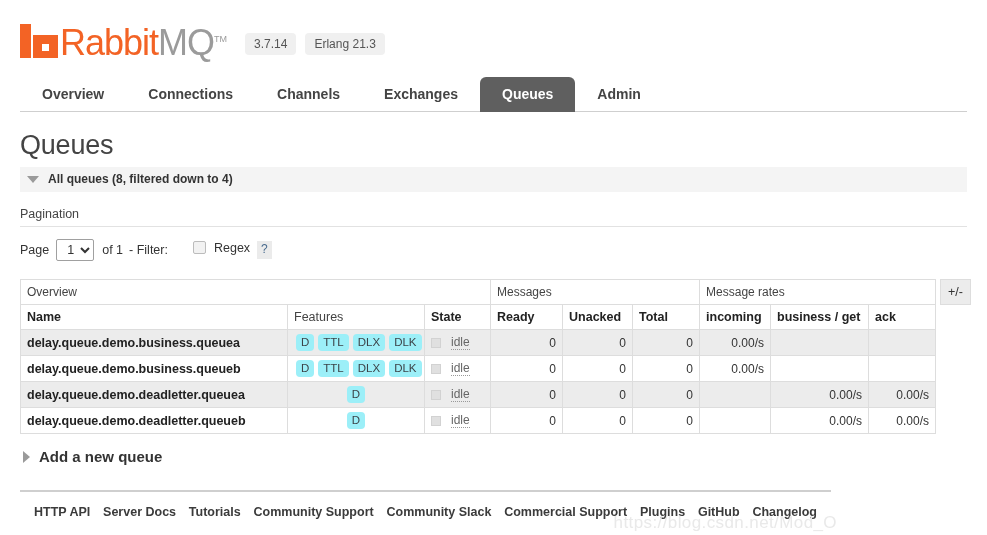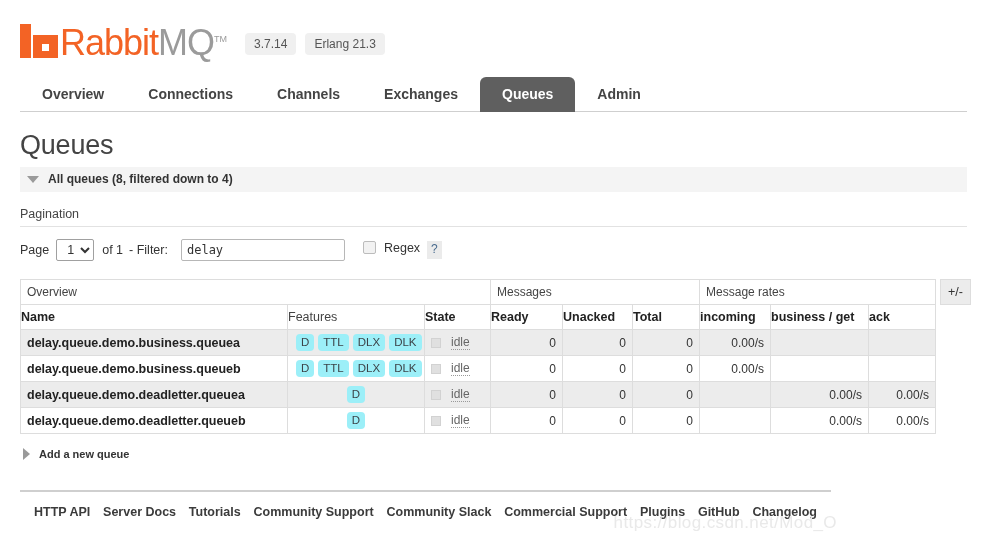--- a/index.html
+++ b/index.html
@@ -247,21 +247,21 @@
     font-size: 12px;
     padding: 5px 6px;
   }
   
   tr.col-row th {
     background: #ffffff;
     font-weight: bold;
     text-align: left;
     color: #222222;
     font-size: 12.5px;
-    padding: 5px 0;
+    padding: 5px 6px;
   }
   tr.col-row th.light { font-weight: normal; color: #444444; }
   tr.col-row th.num { text-align: left; }
 
   tbody tr.odd td { background: #ececec; }
   tbody tr.even td { background: #ffffff; }
 
   td.name {
     font-weight: bold;
     font-size: 12.5px;
@@ -317,21 +317,21 @@
     position: absolute;
     left: 920px;
     top: 0;
   }
 
   
   .add-queue {
     display: flex;
     align-items: center;
     margin: 14px 0 0 0;
-    font-size: 11px;
+    font-size: 15px;
     font-weight: bold;
     color: #333333;
     cursor: pointer;
   }
 
   
   #footer {
     position: absolute;
     left: 0;
     bottom: 0;
@@ -412,21 +412,20 @@
 
   <div class="sub-label">Pagination</div>
 
   <div class="filter-row">
     <span class="lbl">Page</span>
     <select class="page-select">
       <option>1</option>
     </select>
     <span class="of-text">of 1</span>
     <span class="lbl">- Filter:</span>
-    <input class="filter-input" type="text" value="delay" style="">
     <span class="regex-wrap">
       <span class="cb"></span>
       <span class="regex-lbl">Regex</span>
       <span class="help-badge">?</span>
     </span>
   </div>
 
   <div class="table-wrap">
     <table class="queues">
       <colgroup>

